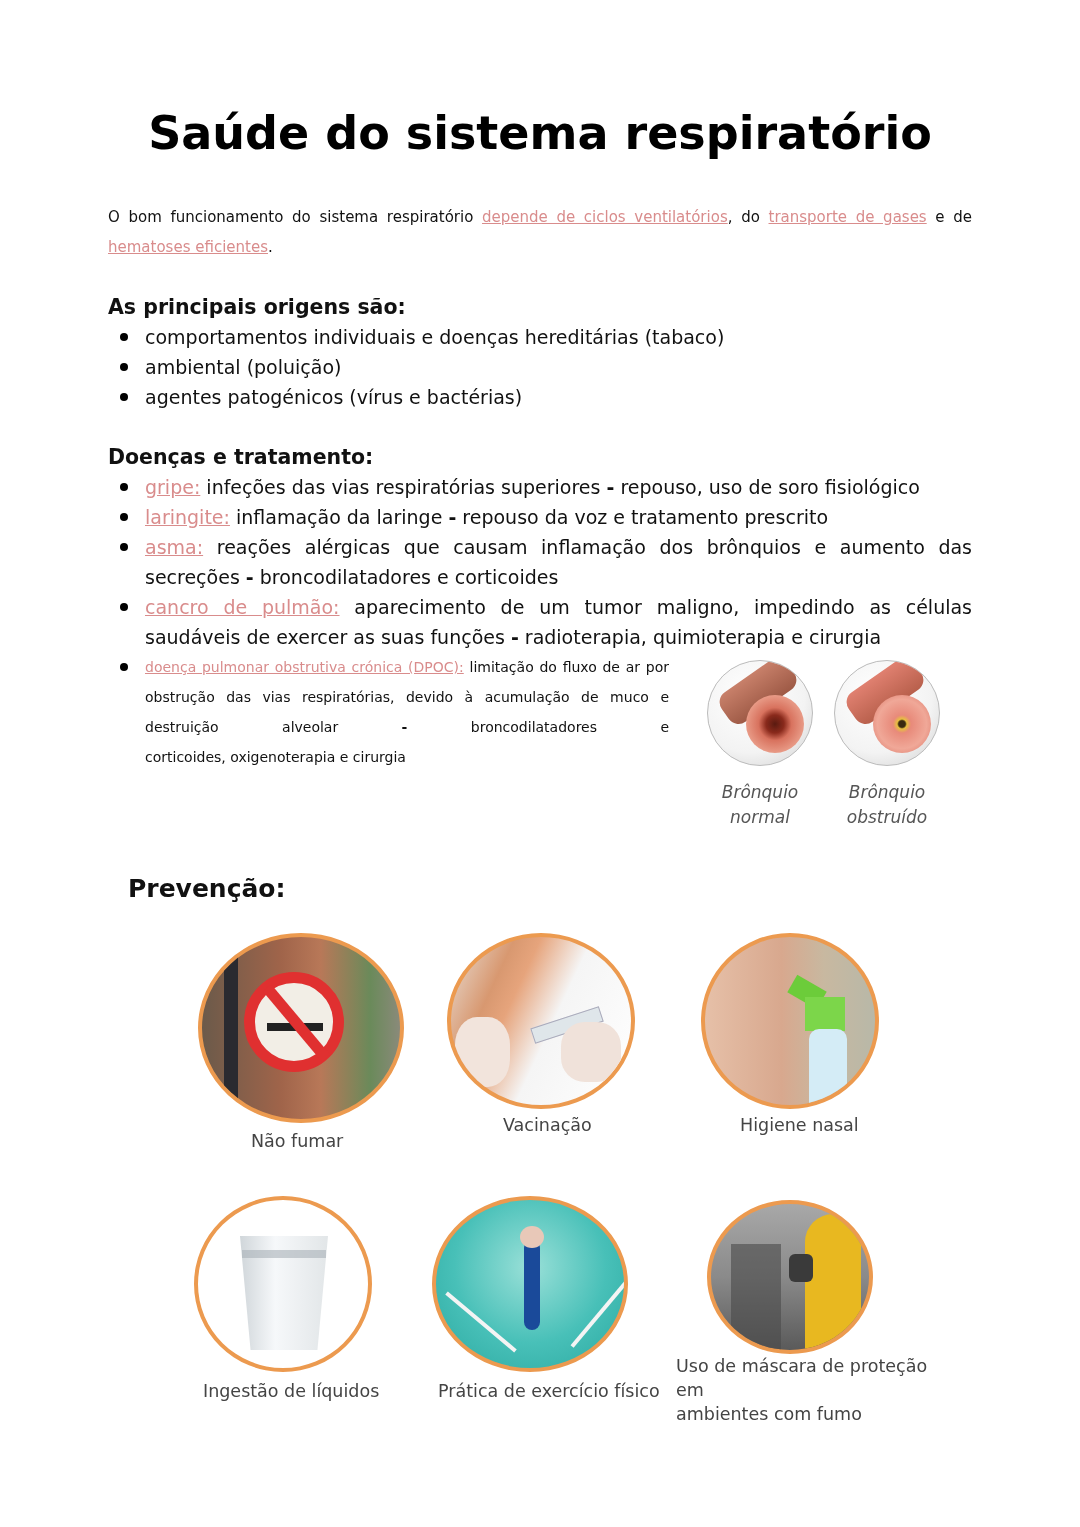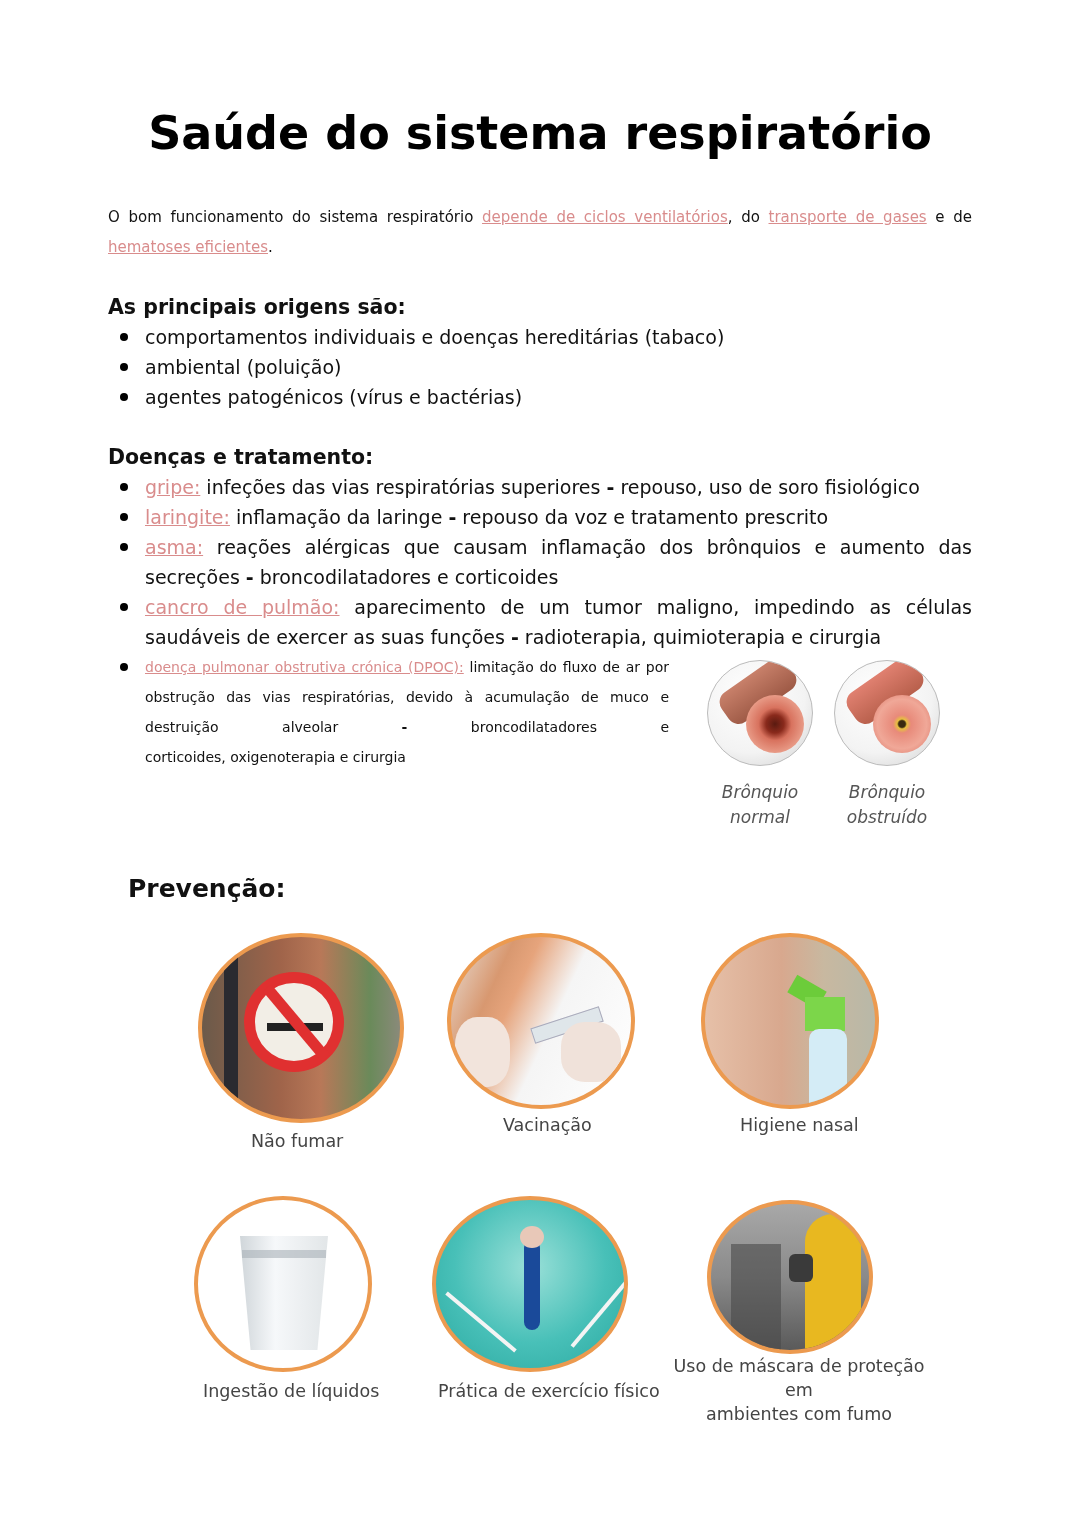--- a/index.html
+++ b/index.html
@@ -124,14 +124,14 @@
   </div>
   <div class="cap" style="left:6px; top:183px;">Prática de exercício físico</div>
 </div>
 
 <div class="pic" style="left:655px; top:1200px; width:270px; height:210px;">
   <div class="circ" style="width:166px; height:154px; background: linear-gradient(180deg,#a8a8a8 0%,#8a8a8a 50%,#5a5a5a 100%);">
     <div style="position:absolute; left:20px; top:40px; width:50px; height:110px; background:#4a4a4a; opacity:0.6;"></div>
     <div style="position:absolute; left:94px; top:10px; width:56px; height:150px; background:#e8b820; border-radius:28px 28px 0 0;"></div>
     <div style="position:absolute; left:78px; top:50px; width:24px; height:28px; background:#3a3a3a; border-radius:6px;"></div>
   </div>
-  <div class="cap" style="left:14px; top:154px; text-align:center; width:260px; white-space:normal;"><span>Uso de máscara de proteção em</span><br><span>ambientes com fumo</span></div>
+  <div class="cap" style="left:21px; top:154px; text-align:left; width:260px; white-space:normal;"><span>Uso de máscara de proteção em</span><br><span>ambientes com fumo</span></div>
 </div>
 
 </body></html>

